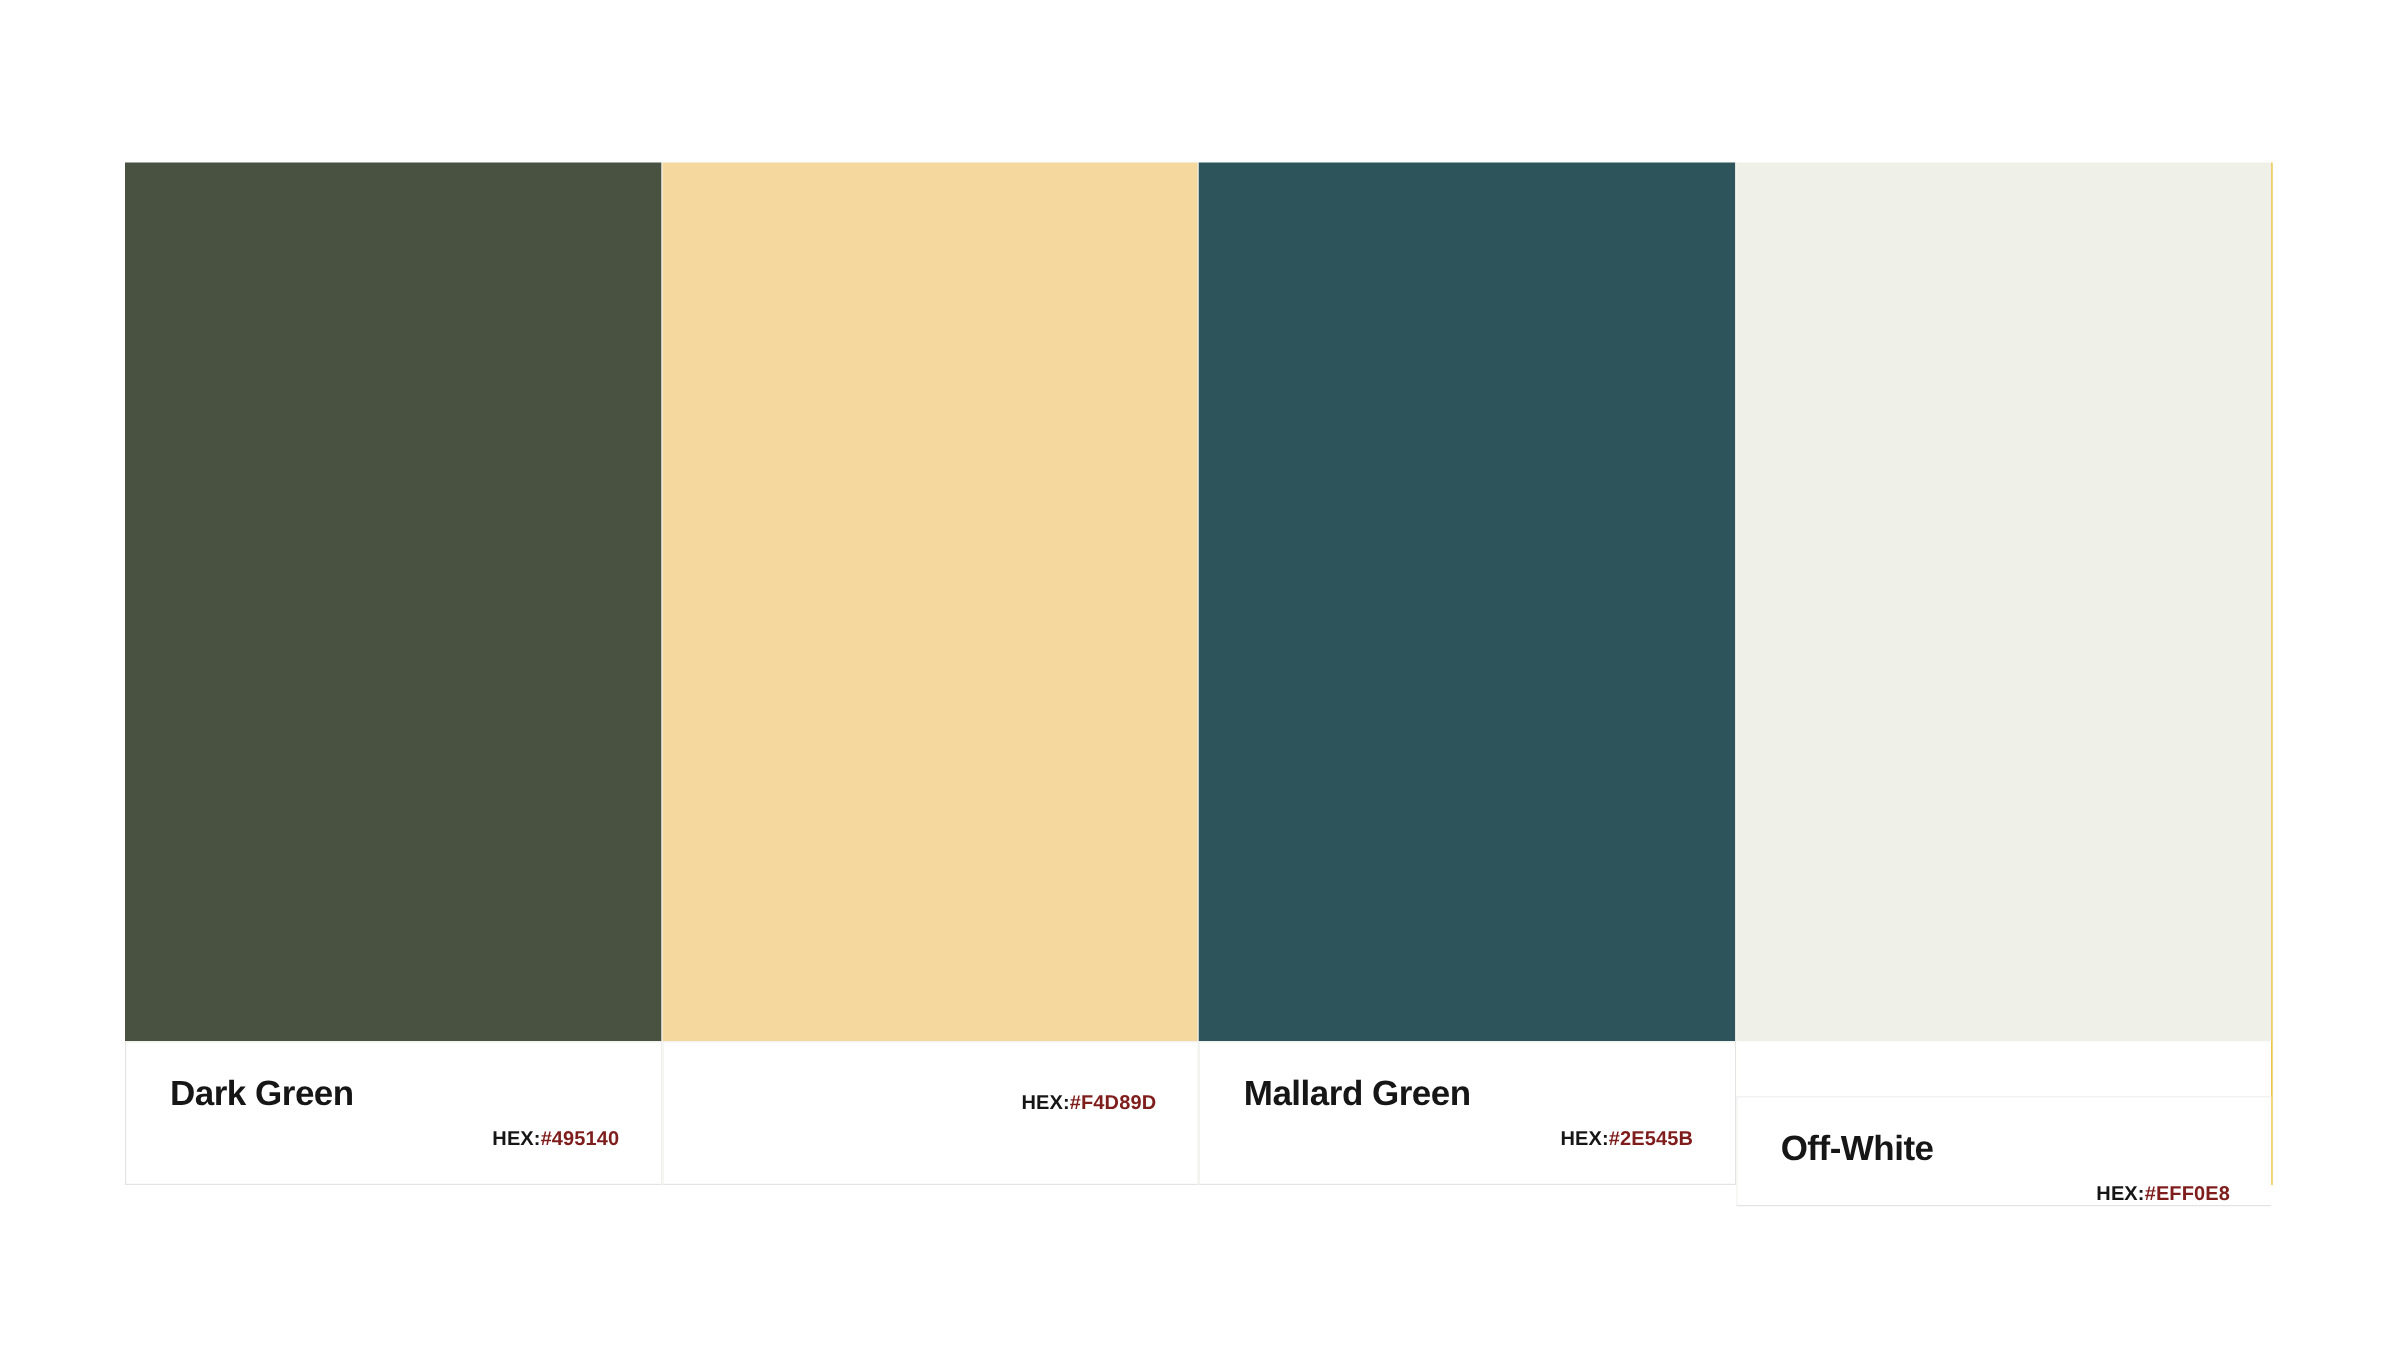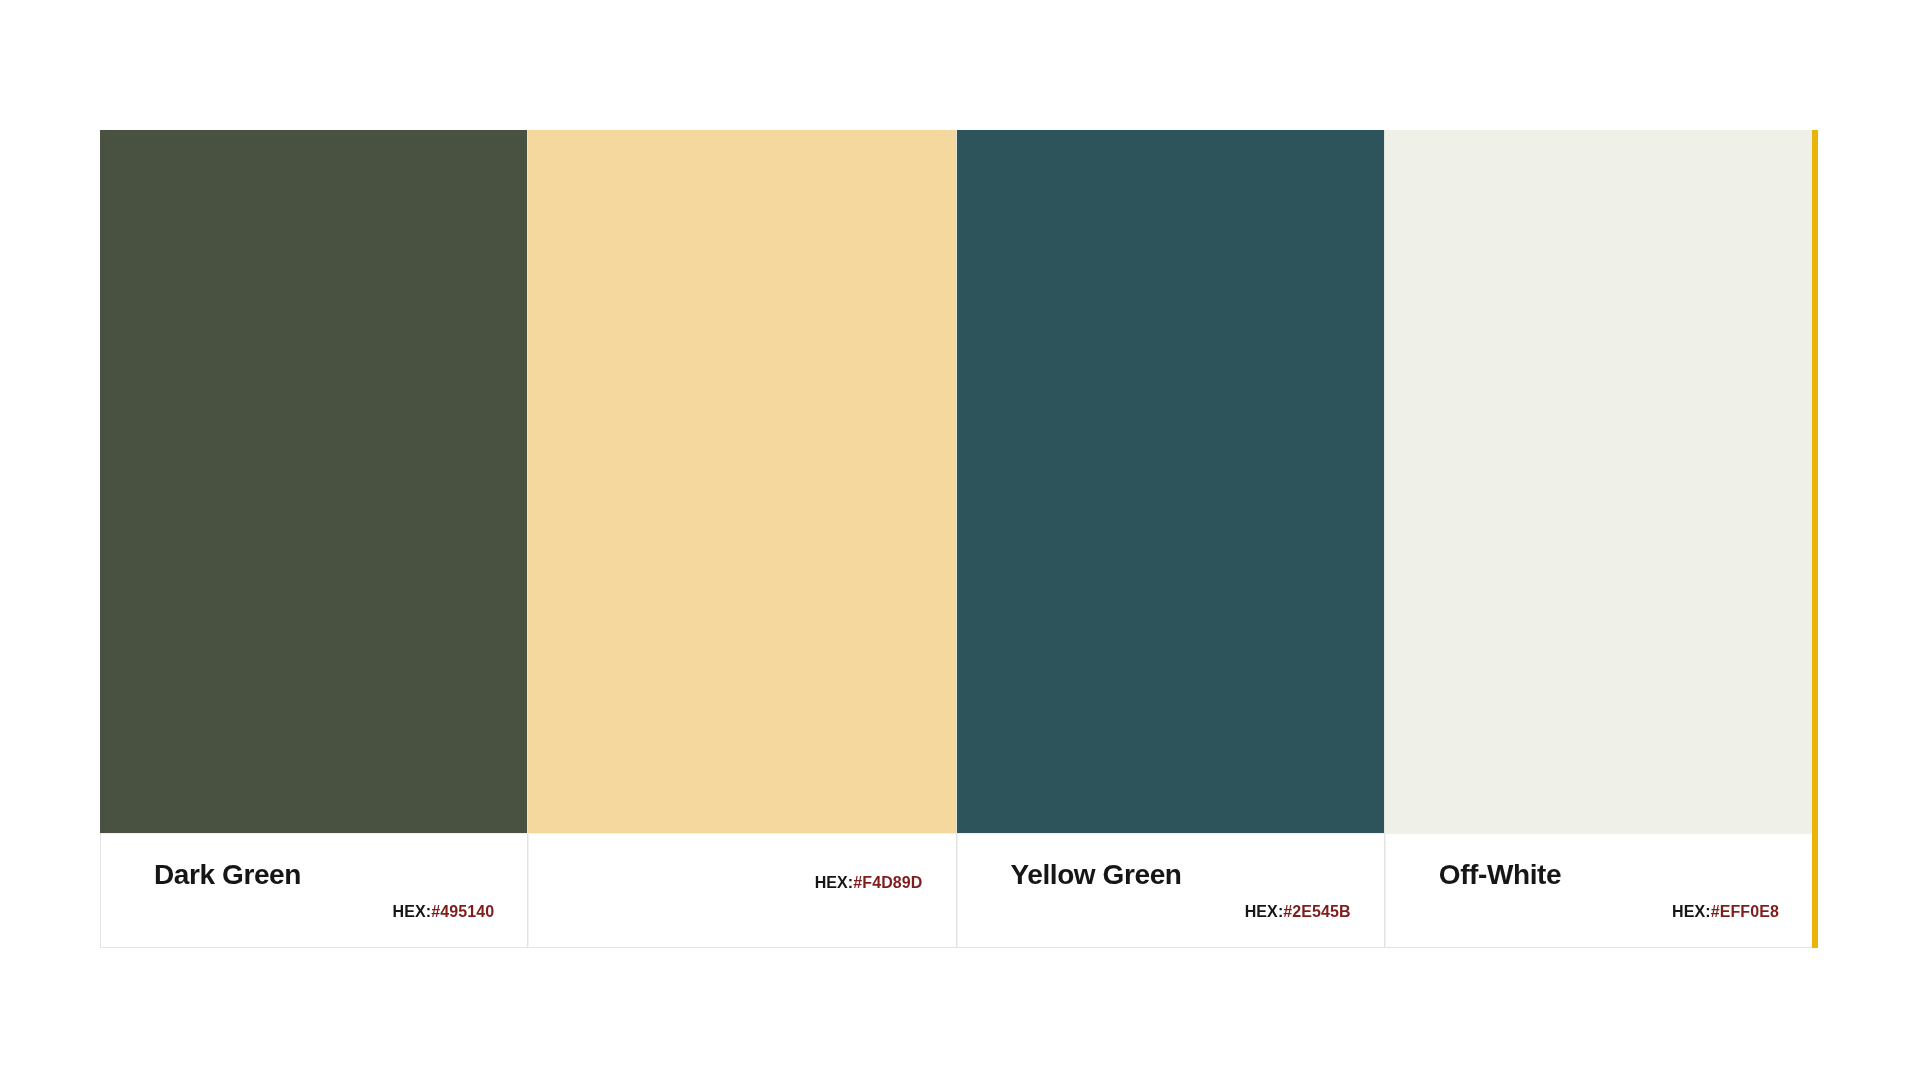--- a/index.html
+++ b/index.html
@@ -35,38 +35,39 @@
   .palette-card {
     position: relative;
     flex: 1 1 0;
     display: flex;
     flex-direction: column;
     background: #ffffff;
     border-right: 1px solid #e3e4e0;
   }
 
   .palette-card:last-child {
-    border-right: 6px solid #eab308;
+    border-right: 1px solid #eab308;
+    gap: 44px;
   }
 
   .swatch {
     flex: 0 0 703px;
     height: 703px;
     width: 100%;
     display: block;
   }
 
   .card-info {
     flex: 1 1 auto;
     position: relative;
     background: #ffffff;
     border-top: 1px solid #f0f0ee;
     border-bottom: 1px solid #e4e5e3;
     border-left: 1px solid #f2f3f1;
-    padding: 26px 33px 0 53px;
+    padding: 26px 33px 0 35px;
     display: flex;
     flex-direction: column;
   }
 
   .palette-card:first-child .card-info {
     border-left: 1px solid #e4e5e3;
   }
 
   .color-name {
     font-family: "Liberation Sans", sans-serif;
@@ -131,21 +132,21 @@
         <div class="hex-row">
           <span class="hex-label">HEX:</span>
           <span class="hex-value">#F4D89D</span>
         </div>
       </div>
     </div>
 
     <div class="palette-card">
       <div class="swatch" style="background-color: rgb(46, 84, 91);"></div>
       <div class="card-info">
-        <div class="color-name">Yellow Green</div>
+        <div class="color-name">Mallard Green</div>
         <div class="hex-row">
           <span class="hex-label">HEX:</span>
           <span class="hex-value">#2E545B</span>
         </div>
       </div>
     </div>
 
     <div class="palette-card">
       <div class="swatch" style="background-color: rgb(239, 240, 232);"></div>
       <div class="card-info">

